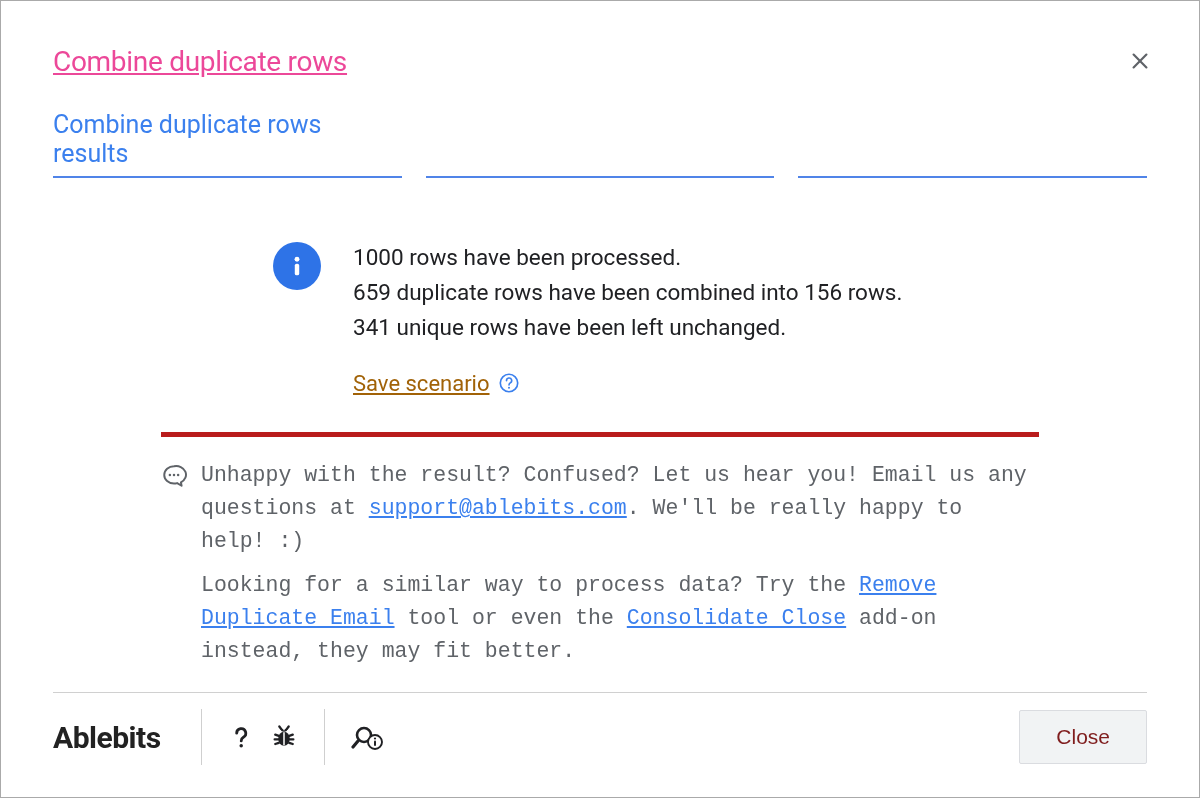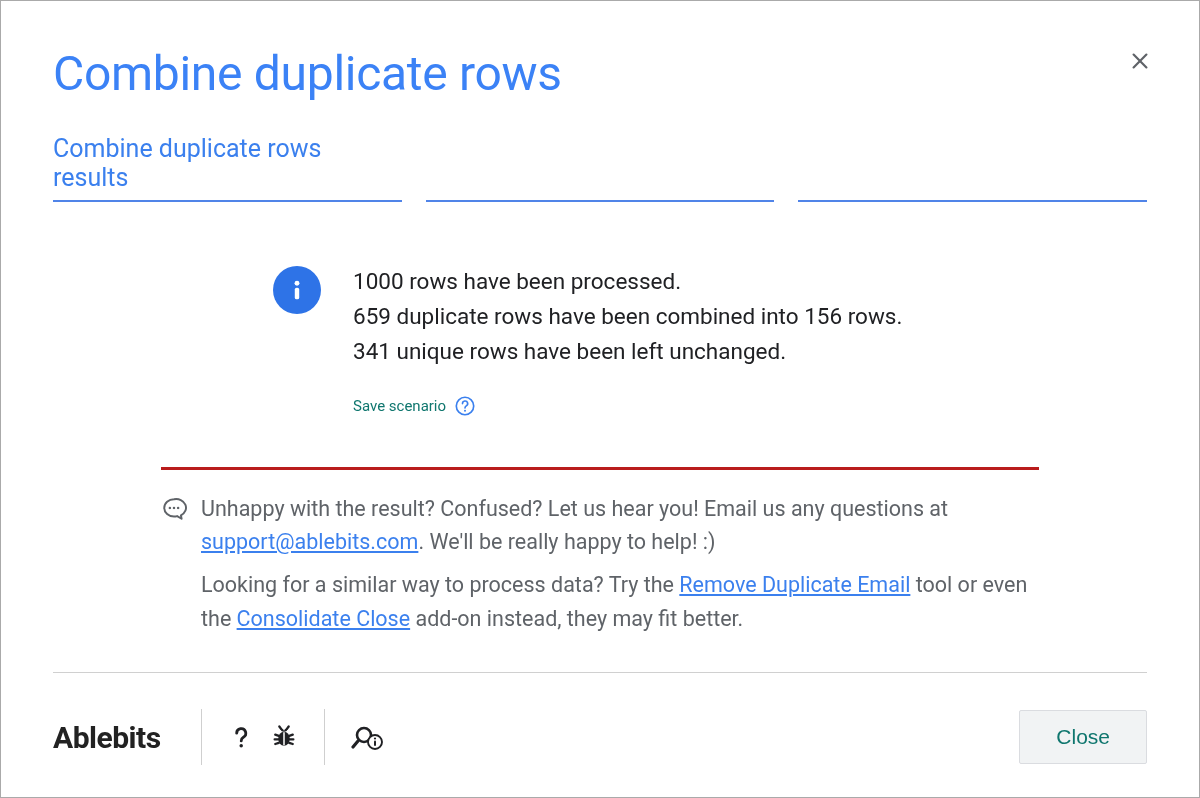--- a/index.html
+++ b/index.html
@@ -15,24 +15,25 @@
   }
   .dialog {
     padding: 44px 52px 0 52px;
   }
   .header-row {
     display: flex;
     justify-content: space-between;
     align-items: flex-start;
   }
   .title {
-    font-size: 48px;
+    font-size: 28px;
     font-weight: 400;
     letter-spacing: -0.3px;
-    color: #3b82f6;
+    color: #ec4899;
+    text-decoration: underline;
   }
   .close-x {
     font-size: 28px;
     color: #5f6368;
     cursor: pointer;
     margin-top: 4px;
     margin-right: -4px;
     line-height: 1;
   }
   .tabs {
@@ -75,30 +76,32 @@
     color: #202124;
     line-height: 1.55;
   }
   .save-row {
     margin-top: 26px;
     display: flex;
     align-items: center;
     gap: 8px;
   }
   .save-link {
-    color: #0f766e;
-    font-size: 15px;
+    color: #a16207;
+    text-decoration: underline;
+    font-size: 22px;
     cursor: pointer;
   }
   .support-block {
-    margin-top: 50px;
-    border-top: 3px solid #b91c1c;
+    margin-top: 36px;
+    border-top: 5px solid #b91c1c;
     padding: 22px 0 0 0;
     margin-left: 108px;
     margin-right: 108px;
+    font-family: Liberation Mono, monospace;
   }
   .support-row {
     display: flex;
     align-items: flex-start;
     gap: 14px;
   }
   .support-text {
     font-size: 21.5px;
     color: #5f6368;
     line-height: 1.55;
@@ -107,21 +110,21 @@
     color: #3b80ee;
     text-decoration: underline;
     cursor: pointer;
   }
   .footer {
     position: absolute;
     left: 52px;
     right: 52px;
     bottom: 32px;
     border-top: 1px solid #d0d0d0;
-    padding-top: 36px;
+    padding-top: 16px;
     display: flex;
     align-items: center;
   }
   .brand {
     font-size: 30px;
     font-weight: 700;
     letter-spacing: -0.5px;
     color: #222;
     margin-right: 22px;
   }
@@ -136,21 +139,21 @@
     align-items: center;
     justify-content: center;
     cursor: pointer;
     padding: 0 8px;
     color: #202124;
   }
   .close-btn {
     margin-left: auto;
     background: #f1f3f4;
     border: 1px solid #dadce0;
-    color: #0f766e;
+    color: #7f1d1d;
     font-size: 21px;
     font-weight: 500;
     padding: 14px 36px;
     cursor: pointer;
     border-radius: 2px;
   }
   .support-block p {
     margin: 0 0 10px 0;
   }
 </style>

